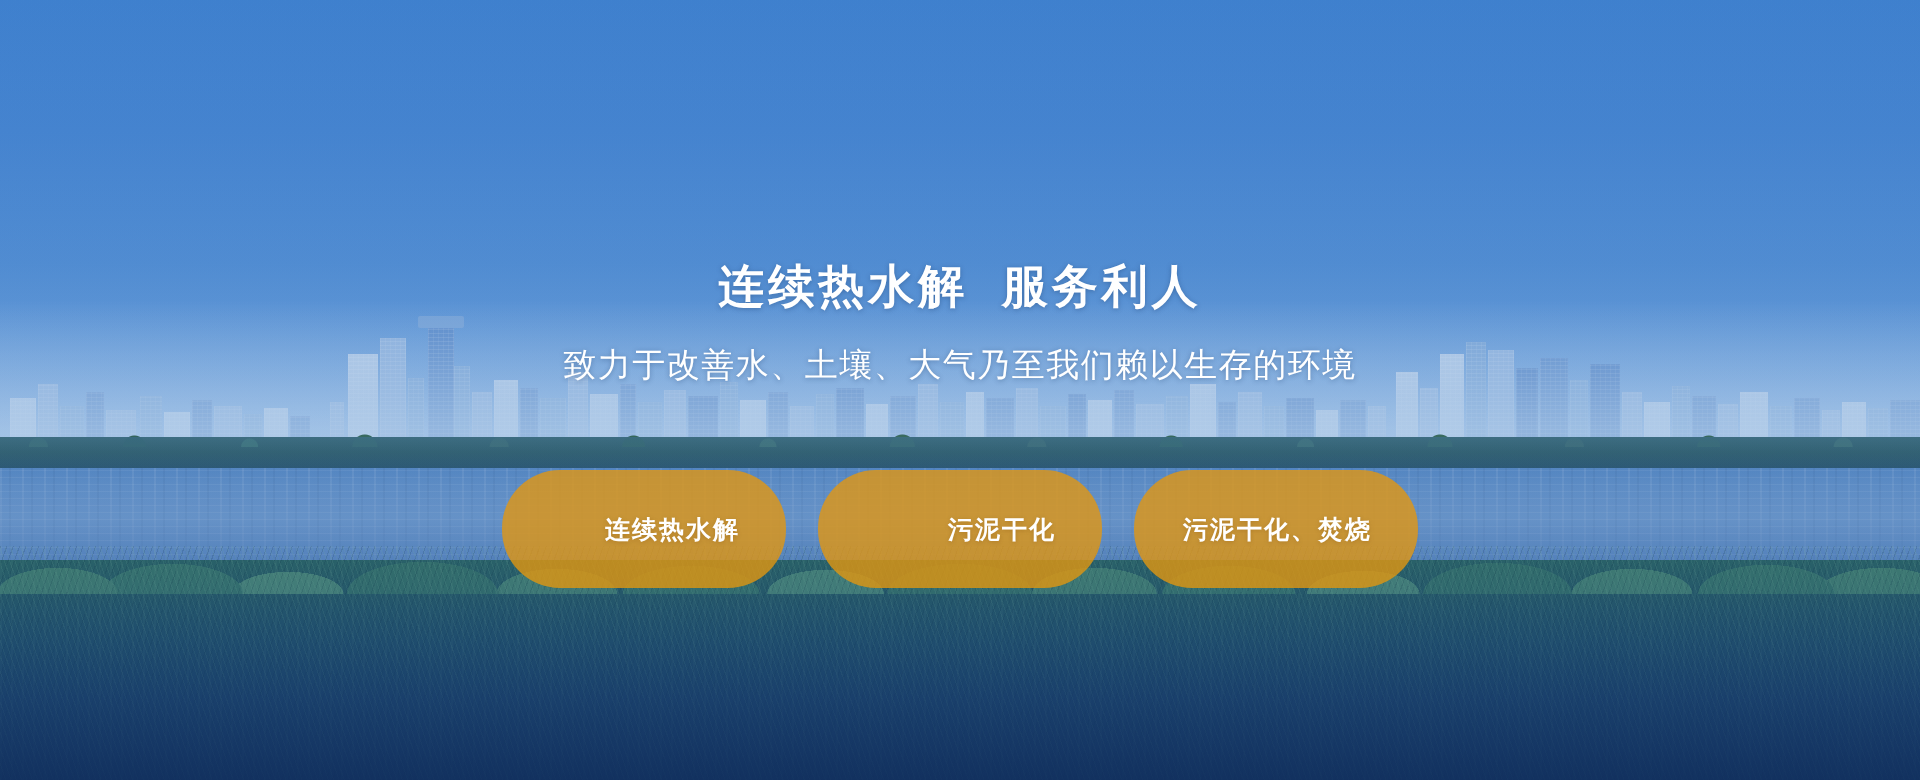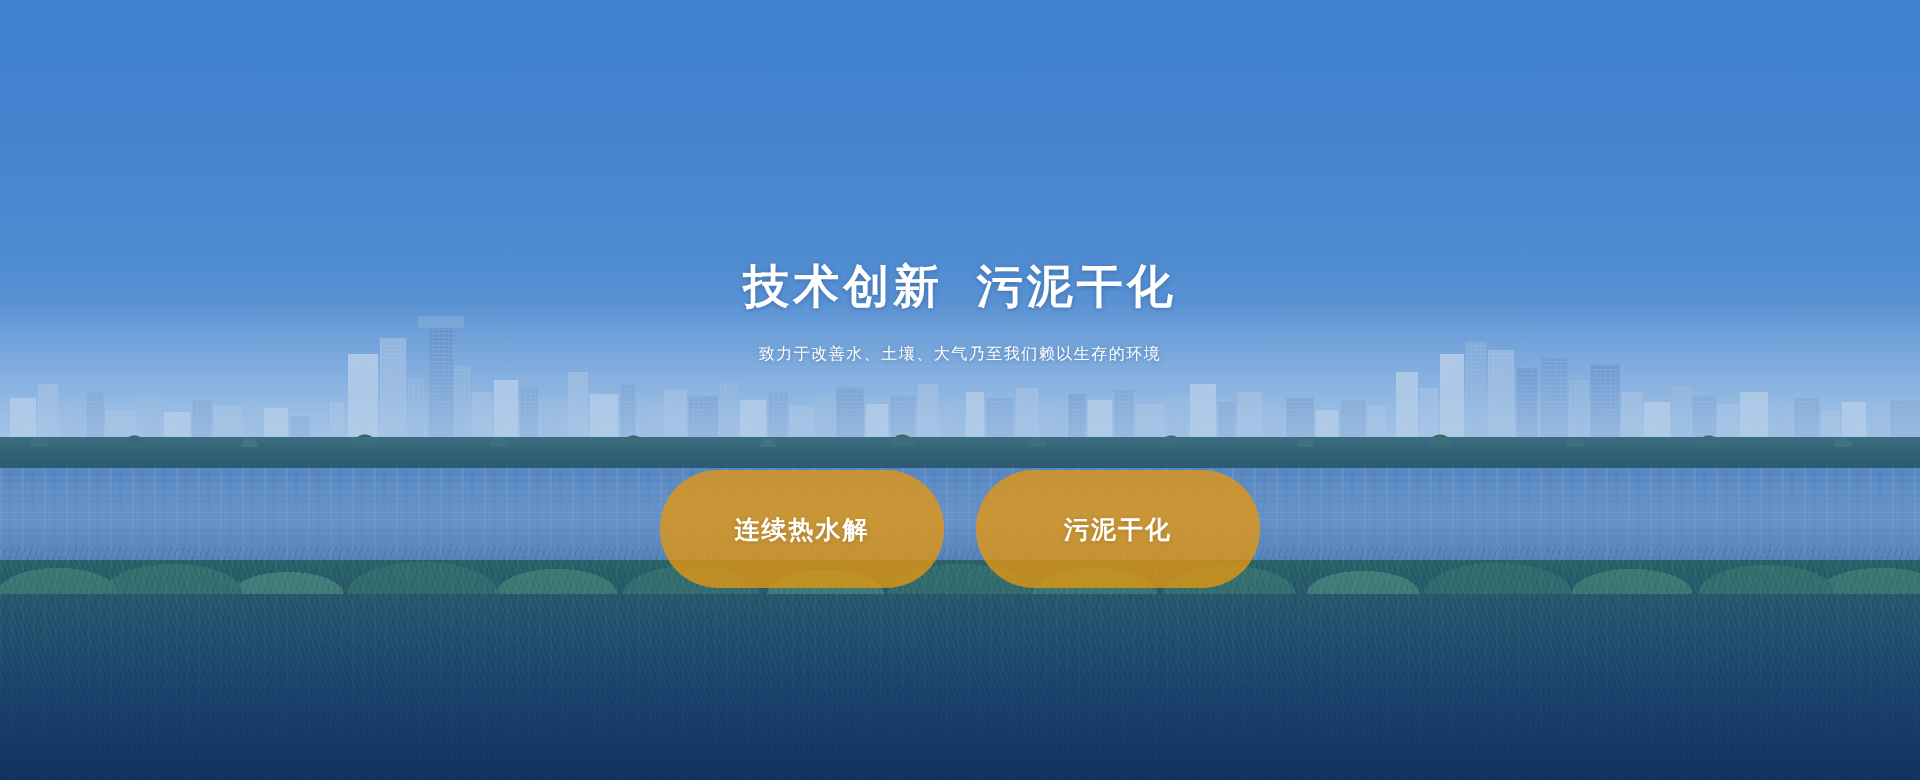--- a/index.html
+++ b/index.html
@@ -157,38 +157,38 @@
     font-weight:bold;
     letter-spacing:4px;
     line-height:1.22;
     text-shadow:0 1px 5px rgba(20,50,95,.35);
     white-space:pre;
   }
   .subtitle {
     position:absolute; left:0; top:343px; width:1920px;
     text-align:center;
     color:#ffffff;
-    font-size:16px;
+    font-size:33px;
     font-weight:normal;
     letter-spacing:1.5px;
     line-height:1.35;
     text-shadow:0 1px 5px rgba(20,50,95,.38);
   }
 
   
   .btn-row {
     position:absolute; left:0; top:470px; width:1920px;
     display:flex; justify-content:center; align-items:flex-start;
     gap:32px;
   }
   .pill {
     height:118px;
     min-width:284px;
     padding:0 46px;
-    display:flex; align-items:center; justify-content:center;
+    display:flex; align-items:center; justify-content:flex-end;
     border:none;
     border-radius:58px;
     background:rgba(226,150,16,.80);
     color:#ffffff;
     font-family:"Liberation Sans","DejaVu Sans",sans-serif;
     font-size:25px;
     font-weight:bold;
     letter-spacing:2px;
     cursor:pointer;
     text-shadow:0 1px 4px rgba(120,70,0,.30);
@@ -304,30 +304,33 @@
   <div class="water-streaks"></div>
   <div class="water-refl"></div>
 
   <div class="veg"></div>
   <div class="veg-texture"></div>
 
   <div class="blue-grade"></div>
 
   <div class="content">
 
-    <div class="title">技术创新  污泥干化</div>
+    <div class="title">连续热水解  服务利人</div>
 
     <div class="subtitle">致力于改善水、土壤、大气乃至我们赖以生存的环境</div>
 
     <div class="btn-row">
 
       <button class="pill">
         <span>连续热水解</span>
       </button>
 
       <button class="pill">
         <span>污泥干化</span>
       </button>
 
+      <button class="pill">
+        <span>污泥干化、焚烧</span>
+      </button>
 
     </div>
   </div>
 </div>
 
 </body></html>

